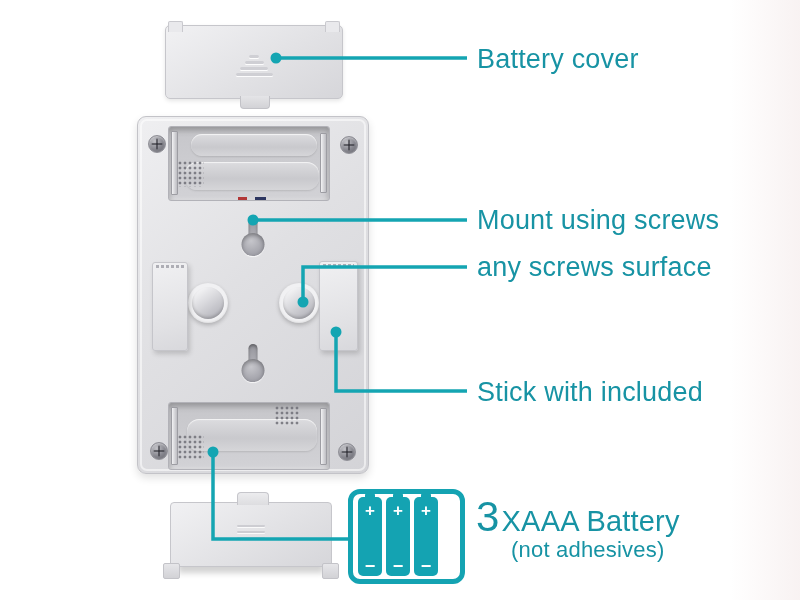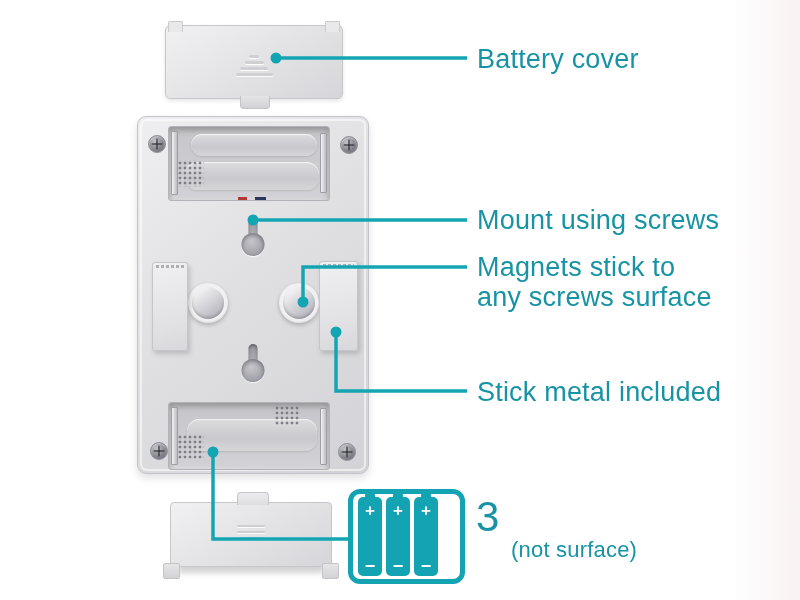--- a/index.html
+++ b/index.html
@@ -216,23 +216,23 @@
     </span>
     <span class="aaa">
       <span class="plus">+</span>
       <span class="minus">−</span>
     </span>
   </div>
 
   <div class="lbl lbl-battery-cover">Battery cover</div>
   <div class="lbl lbl-mount">Mount using screws</div>
   <div class="lbl lbl-magnets">
-    <div>Magnets stick to</div>
     <div>any screws surface</div>
   </div>
   <div class="lbl lbl-stick">
-    <div>Stick metal included</div>
+    <div>Stick with included</div>
   </div>
   <div class="lbl lbl-batt">
     <span class="qty">3</span>
-  </div>
-  <div class="lbl lbl-note">(not surface)</div>
+    <span class="type">XAAA Battery</span>
+  </div>
+  <div class="lbl lbl-note">(not adhesives)</div>
 </div>
 
 </body></html>

